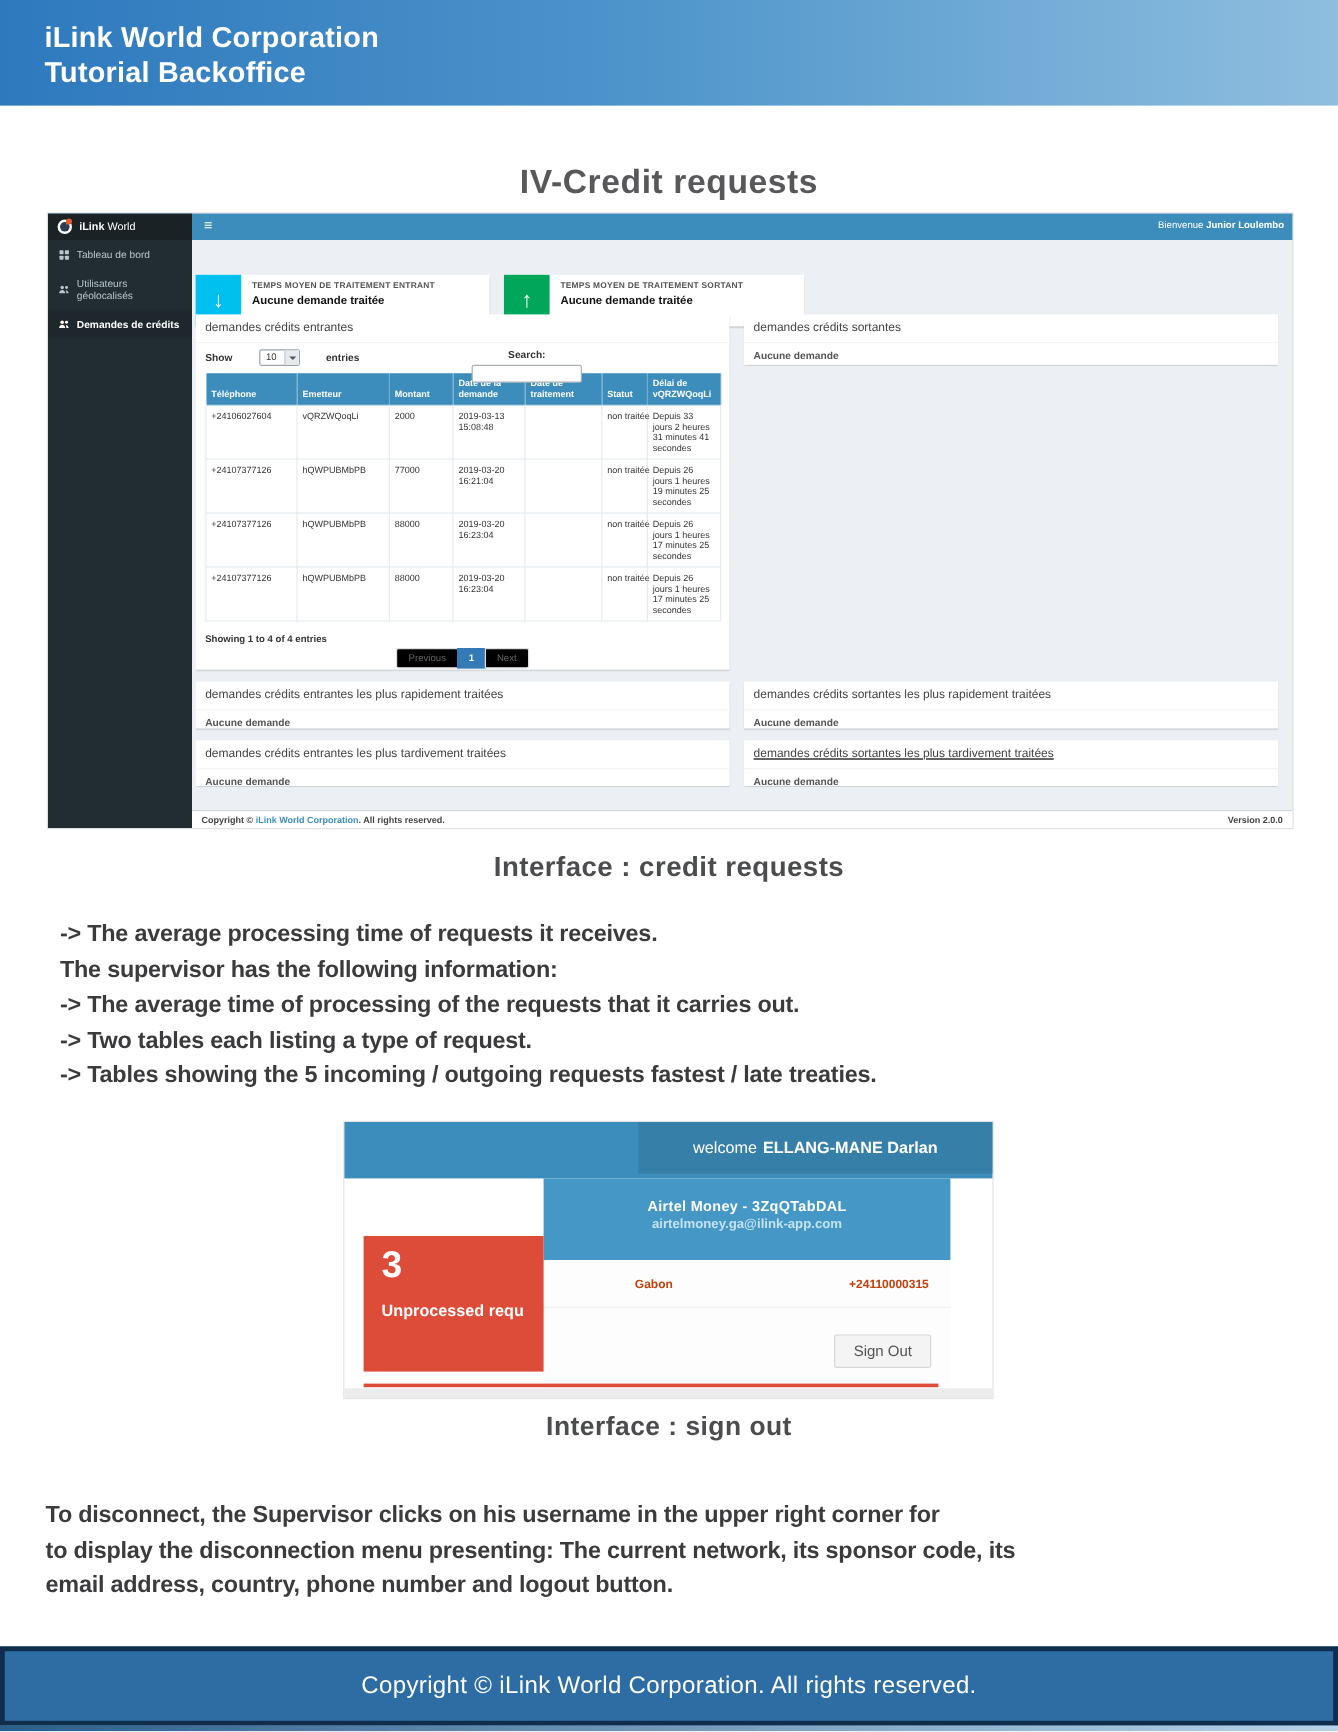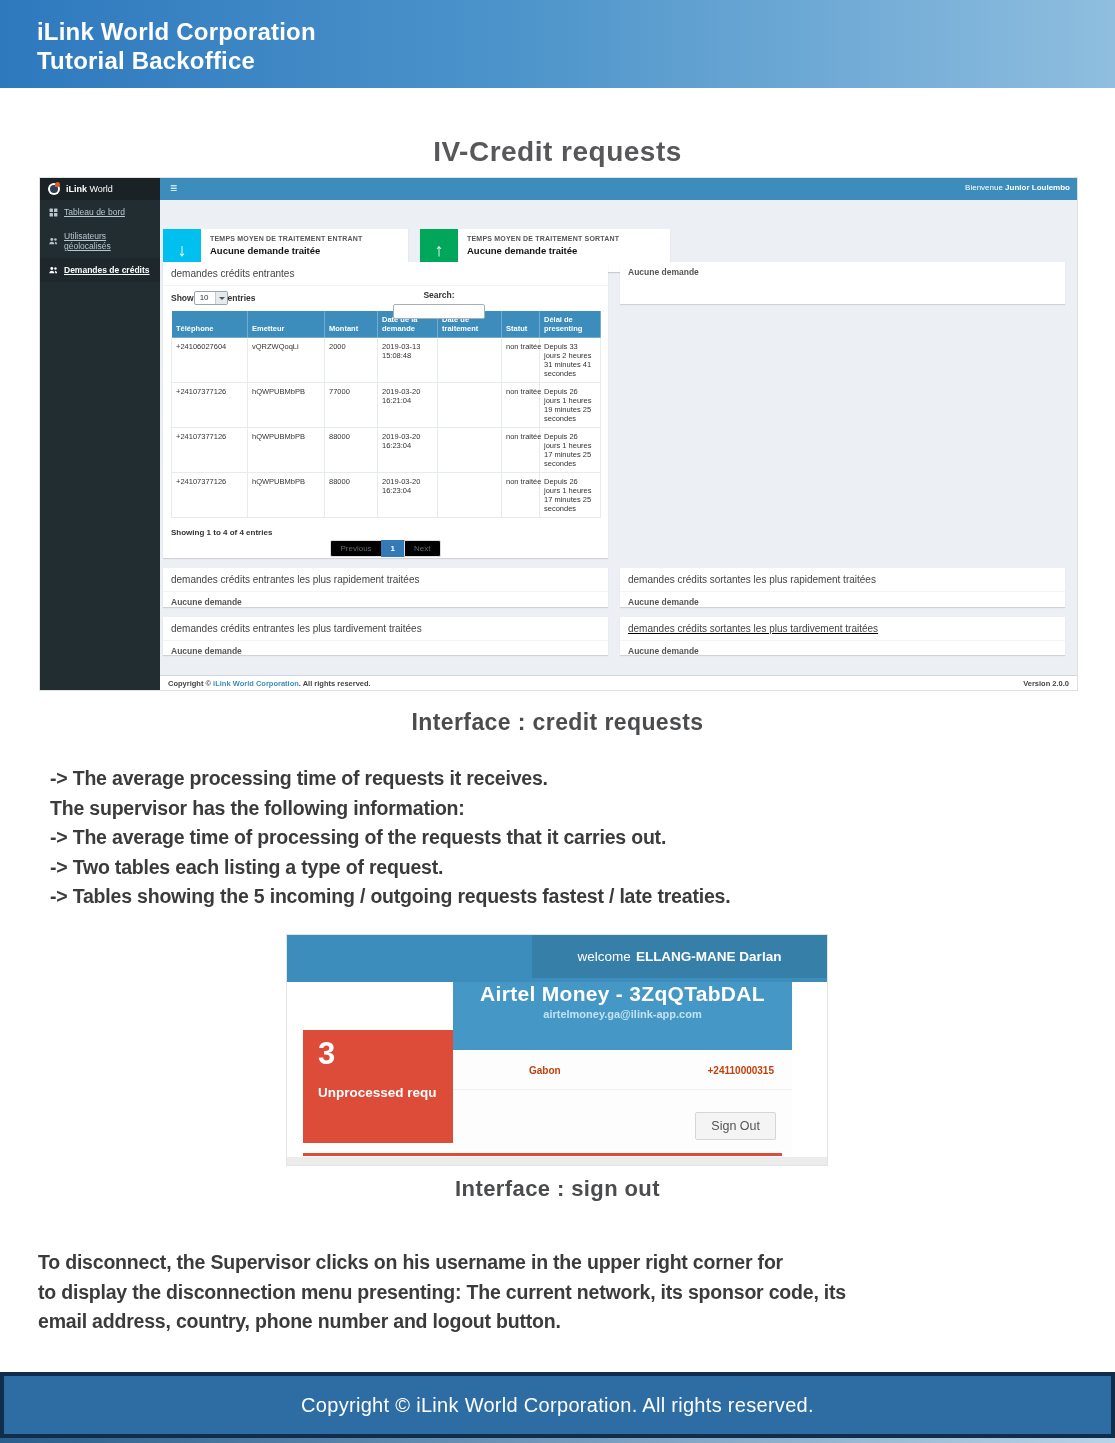--- a/index.html
+++ b/index.html
@@ -22,21 +22,21 @@
   .s1-brand { position:absolute; left:0; top:0; width:120px; height:22px; background:#1a2226;
     display:flex; align-items:center; gap:6px; padding-left:8px; color:#fff; font-size:9px; }
   .logo-circle { width:12px; height:12px; border-radius:50%; background:#fff; position:relative; flex:0 0 auto; }
   .logo-circle::before { content:""; position:absolute; left:2px; top:2px; width:8px; height:8px; border-radius:50%; background:#2c3e50; }
   .logo-circle::after { content:""; position:absolute; right:0; top:-1px; width:5px; height:5px; border-radius:50% 50% 50% 0; background:#e05a2b; }
   .s1-menu { position:absolute; left:130px; top:3px; color:#fff; font-size:12px; cursor:pointer; }
   .s1-welcome { position:absolute; right:7px; top:5px; color:#fff; font-size:8px; }
   .s1-welcome b { font-weight:700; }
 
   .s1-sidebar { position:absolute; left:0; top:22px; width:120px; height:490px; background:#222d32; }
-  .sb-item { display:flex; align-items:center; gap:6px; padding:7px 9px; font-size:8.5px; color:#b8c7ce; cursor:pointer;text-decoration:underline; }
+  .sb-item { display:flex; align-items:center; gap:6px; padding:7px 9px; font-size:8.5px; color:#b8c7ce; cursor:pointer; }
   .sb-item svg { flex:0 0 auto; }
   .sb-item.active { color:#fff; background:#1e282c; font-weight:700; }
 
   .s1-content { position:absolute; left:120px; top:22px; width:917px; height:490px; }
 
   .mbox { position:absolute; top:29px; height:43px; background:#fff; box-shadow:0 1px 1px rgba(0,0,0,.15); display:flex; }
   .mbox.m1 { left:3px;  width:245px; }
   .mbox.m2 { left:260px; width:250px; }
   .micon { width:38px; display:flex; align-items:center; justify-content:center; color:#fff; font-size:18px; font-weight:700; }
   .micon.cyan { background:#00c0ef; }
@@ -50,21 +50,21 @@
   .p-body { padding:5px 8px; font-size:8.5px; font-weight:700; color:#555; }
 
   .panel.tbl { left:3px; top:62px; width:445px; height:296px; }
   .panel.out { left:460px; top:62px; width:445px; height:42px; }
   .panel.b00 { left:3px;   top:368px; width:445px; height:39px; }
   .panel.b01 { left:460px; top:368px; width:445px; height:39px; }
   .panel.b10 { left:3px;   top:417px; width:445px; height:38px; }
   .panel.b11 { left:460px; top:417px; width:445px; height:38px;text-decoration:underline; }
 
   .controls { position:relative; height:24px; padding:5px 8px; font-size:8.5px; font-weight:700; color:#333; }
-  .show-group { display:flex; align-items:center; gap:0; }
+  .show-group { display:flex; align-items:center; gap:22px; }
   .mini-select { display:inline-flex; align-items:stretch; border:1px solid #9aa4ab; border-radius:2px; background:#fff; height:14px; cursor:pointer; }
   .mini-select .val { padding:1px 6px 0 5px; font-size:8px; font-weight:400; }
   .mini-select .arr { width:12px; background:#e7eaec; border-left:1px solid #c4cacd; position:relative; }
   .mini-select .arr::after { content:""; position:absolute; left:3px; top:5px; border:3px solid transparent; border-top-color:#556; }
   .search-group { position:absolute; left:230px; top:4px; display:flex; align-items:center; gap:4px;flex-direction:column; }
   .search-input { width:92px; height:15px; border:1px solid #a8b0b5; border-radius:2px; background:#fff; font-size:8px; padding:0 3px; }
 
   table.dt { border-collapse:collapse; margin:0 8px; width:429px; table-layout:fixed; }
   table.dt th { background:#3c8dbc; color:#fff; font-size:7.5px; font-weight:700; text-align:left;
     padding:4px 4px; border:1px solid rgba(255,255,255,.28); vertical-align:bottom; cursor:pointer; }
@@ -94,21 +94,21 @@
   .signout-par { position:absolute; left:38px; top:1248px; font-size:19.5px; font-weight:700; color:#3b3b3d;
     line-height:29.6px; letter-spacing:-0.2px; }
 
   
   .shot2 { position:absolute; left:287px; top:935px; width:540px; height:230px; background:#fff; box-shadow:0 0 0 1px #e4e4e4; }
   .s2-topbar { position:absolute; left:0; top:0; width:540px; height:47px; background:#3c8dbc; }
   .s2-welcome { position:absolute; left:245px; top:0; width:295px; height:43px; background:#367fa9; color:#fff;
     display:flex; align-items:center; justify-content:center; font-size:13.5px; cursor:pointer; }
   .s2-welcome b { font-weight:700; margin-left:5px; }
   .s2-dropdown { position:absolute; left:166px; top:47px; width:339px; height:68px; background:#4598c6; text-align:center; color:#fff; }
-  .s2-network { font-size:21px; font-weight:700; letter-spacing:.3px; }
+  .s2-network { font-size:12px; font-weight:700; margin-top:16px; letter-spacing:.3px; }
   .s2-email { font-size:11px; font-weight:700; color:#c3e2f2; margin-top:2px; }
   .s2-panel { position:absolute; left:166px; top:115px; width:339px; height:107px; background:#fdfdfd; }
   .s2-row { display:flex; padding:15px 18px 13px 76px; font-size:10px; font-weight:700; color:#c2410c;
     border-bottom:1px solid #f0f0f0; }
   .s2-phone { margin-left:auto; }
   .signout-btn { position:absolute; right:16px; top:62px; padding:6px 15px; background:#f4f4f4;
     border:1px solid #d6d6d6; border-radius:2px; font-size:12.5px; color:#555; cursor:pointer; }
   .s2-red { position:absolute; left:16px; top:95px; width:150px; height:113px; background:#dd4b39; color:#fff; overflow:hidden; }
   .s2-count { font-size:31px; font-weight:700; margin:6px 0 0 15px; }
   .s2-redlabel { font-size:13.5px; font-weight:700; margin:13px 0 0 15px; white-space:nowrap; }
@@ -219,21 +219,21 @@
               <col style="width:61px">
             </colgroup>
           <thead>
               <tr>
                 <th>Téléphone</th>
                 <th>Emetteur</th>
                 <th>Montant</th>
                 <th>Date de la demande</th>
                 <th>Date de traitement</th>
                 <th>Statut</th>
-                <th>Délai de presenting</th>
+                <th>Délai de vQRZWQoqLi</th>
               </tr>
             </thead>
           <tbody>
               <tr>
                 <td class="c0">+24106027604</td>
                 <td class="c1">vQRZWQoqLi</td>
                 <td class="c2">2000</td>
                 <td class="c3">2019-03-13 15:08:48</td>
                 <td class="c4"></td>
                 <td class="c5">non traitée</td>
@@ -272,20 +272,21 @@
           <div class="summary">Showing 1 to 4 of 4 entries</div>
           <div class="pager">
             <span class="pg">Previous</span>
             <span class="pg active">1</span>
             <span class="pg">Next</span>
           </div>
         </div>
       </div>
 
       <div class="panel out">
+        <div class="p-head">demandes crédits sortantes</div>
         <div class="p-body">Aucune demande</div>
       </div>
 
       <div class="panel b00">
         <div class="p-head">demandes crédits entrantes les plus rapidement traitées</div>
         <div class="p-body">Aucune demande</div>
       </div>
       <div class="panel b01">
         <div class="p-head">demandes crédits sortantes les plus rapidement traitées</div>
         <div class="p-body">Aucune demande</div>

